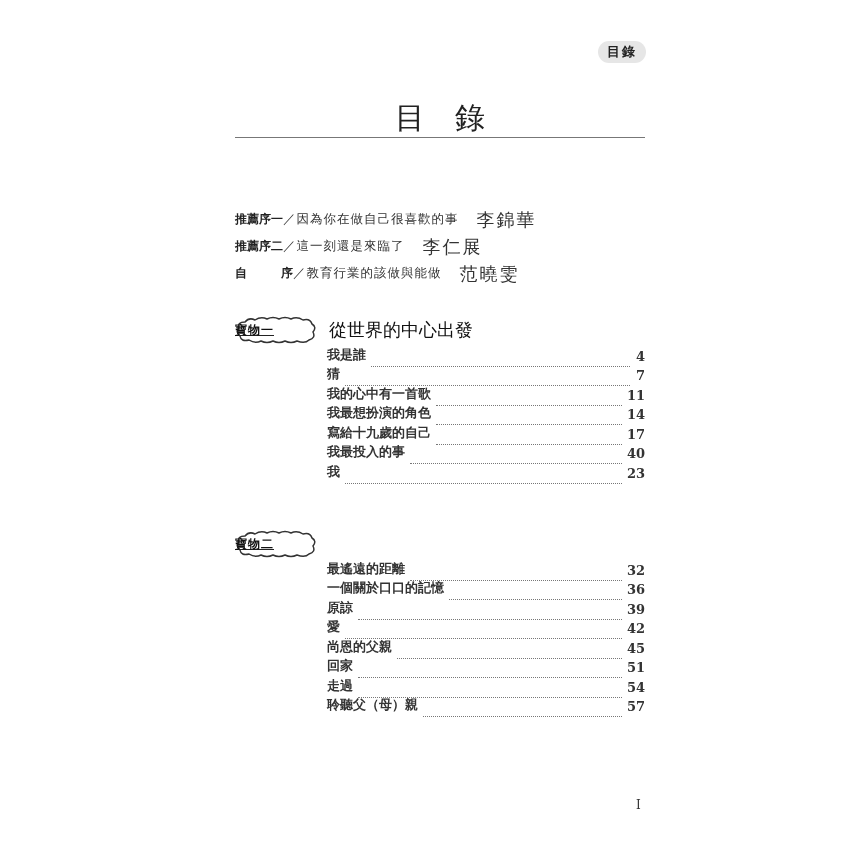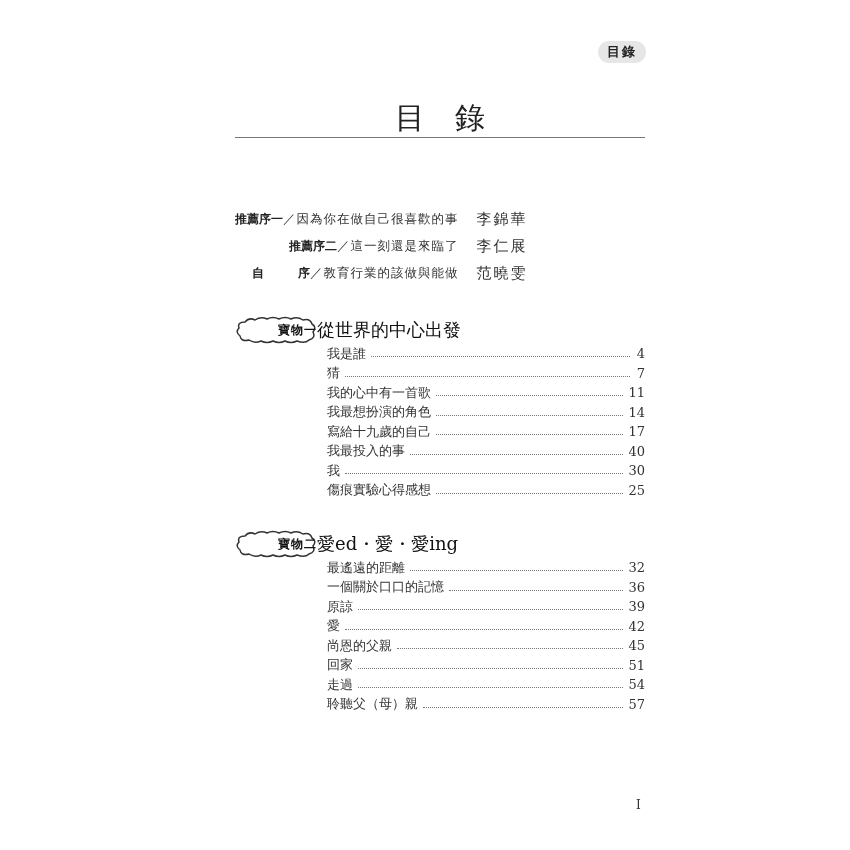--- a/index.html
+++ b/index.html
@@ -9,35 +9,35 @@
 
   .running-head { position: absolute; left: 598px; top: 41px; width: 48px; height: 22px;
     background: #e6e6e6; border-radius: 11px; font-size: 13px; font-weight: bold;
     display: flex; align-items: center; justify-content: center; color: #222; letter-spacing: 2px; }
 
   .title { position: absolute; left: 235px; top: 98px; width: 410px; text-align: center;
     font-size: 30px; letter-spacing: 30px; color: #222; padding-left: 30px; box-sizing: border-box; }
   .title-rule { position: absolute; left: 235px; top: 137px; width: 410px; height: 1px; background: #777; }
 
   .prefaces { position: absolute; left: 235px; top: 206px; }
-  .preface-row { height: 27px; display: flex; align-items: center; font-size: 13.5px; white-space: nowrap; justify-content: flex-end; }
+  .preface-row { height: 27px; display: flex; align-items: center; font-size: 13.5px; white-space: nowrap; }
   .preface-label { font-weight: bold; font-family: "DejaVu Sans", sans-serif; font-size: 12px; color: #222; }
   .preface-text { font-family: "DejaVu Serif", serif; color: #333; font-size: 12.5px; letter-spacing: 1px; }
-  .preface-author { font-family: "DejaVu Serif", serif; color: #333; font-size: 15px; margin-left: 18px; letter-spacing: 2px; }
+  .preface-author { font-family: "DejaVu Serif", serif; color: #333; font-size: 18px; margin-left: 18px; letter-spacing: 2px; }
 
   .section { position: absolute; left: 235px; width: 410px; }
   .section-head { display: flex; align-items: center; height: 28px; }
-  .badge { position: relative; width: 82px; height: 28px; display: flex; align-items: center; justify-content: flex-end; }
+  .badge { position: relative; width: 82px; height: 28px; display: flex; align-items: center; justify-content: flex-start; text-decoration: underline; }
   .badge svg { position: absolute; left: 0; top: 0; }
   .badge-text { position: relative; font-size: 12px; font-weight: bold; color: #111; letter-spacing: 1px; }
-  .section-title { margin-left: 0; font-size: 18px; color: #111; font-family: "DejaVu Sans", sans-serif; }
+  .section-title { margin-left: 12px; font-size: 18px; color: #111; font-family: "DejaVu Sans", sans-serif; }
   .section-title.serif-mix { font-family: "DejaVu Serif", serif; }
 
   .entries { margin-left: 92px; width: 318px; }
-  .entry { height: 19.5px; display: flex; align-items: center; font-size: 13px; color: #333; }
+  .entry { height: 19.5px; display: flex; align-items: flex-end; font-size: 13px; color: #333; font-weight: bold; }
   .entry-label { white-space: nowrap; font-family: "DejaVu Sans", sans-serif; }
   .entry-dots { flex: 1; border-bottom: 1.5px dotted #777; margin: 0 5px; height: 0; position: relative; top: 3px; }
   .entry-page { font-family: "DejaVu Serif", serif; font-size: 13px; min-width: 10px; text-align: right; }
 
   .folio { position: absolute; left: 636px; top: 798px; font-family: "DejaVu Serif", serif; font-size: 12px; color: #333; }
 </style>
 </head>
 <body>
 
 <div class="page">
@@ -107,39 +107,33 @@
           <span class="entry-page">17</span>
         </div>
       <div class="entry">
           <span class="entry-label">我最投入的事</span>
           <span class="entry-dots"></span>
           <span class="entry-page">40</span>
         </div>
       <div class="entry">
           <span class="entry-label">我</span>
           <span class="entry-dots"></span>
-          <span class="entry-page">30</span>
-        </div>
-      <div class="entry">
-          <span class="entry-label">傷痕實驗心得感想</span>
-          <span class="entry-dots"></span>
-          <span class="entry-page">25</span>
+          <span class="entry-page">23</span>
         </div>
     </div>
   </div>
 
   <div class="section" style="top:530px;">
     <div class="section-head">
       <div class="badge">
         <svg width="82" height="28" viewBox="0 0 82 28">
           <path d="M10,6 Q14,1 20,4 Q26,0 32,3 Q38,0 44,3 Q50,0 56,3 Q62,0 68,4 Q75,2 77,8 Q82,11 78,16 Q81,22 74,24 Q70,28 62,25 Q56,28 50,25 Q44,28 38,25 Q32,28 26,25 Q20,28 14,24 Q6,26 5,20 Q0,16 4,12 Q2,6 10,6 Z" fill="#fff" stroke="#333" stroke-width="1.5"></path>
         </svg>
         <span class="badge-text">寶物二</span>
       </div>
-      <span class="section-title serif-mix">愛ed・愛・愛ing</span>
     </div>
     <div class="entries">
       <div class="entry">
           <span class="entry-label">最遙遠的距離</span>
           <span class="entry-dots"></span>
           <span class="entry-page">32</span>
         </div>
       <div class="entry">
           <span class="entry-label">一個關於口口的記憶</span>
           <span class="entry-dots"></span>

